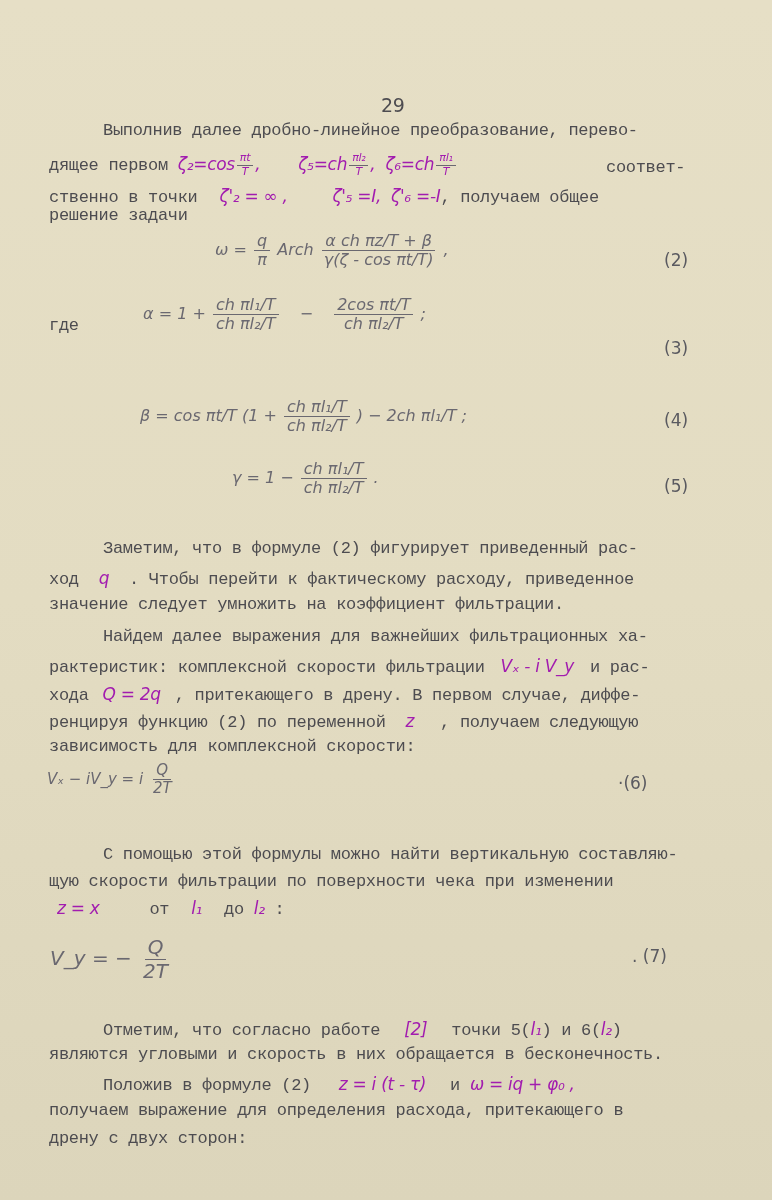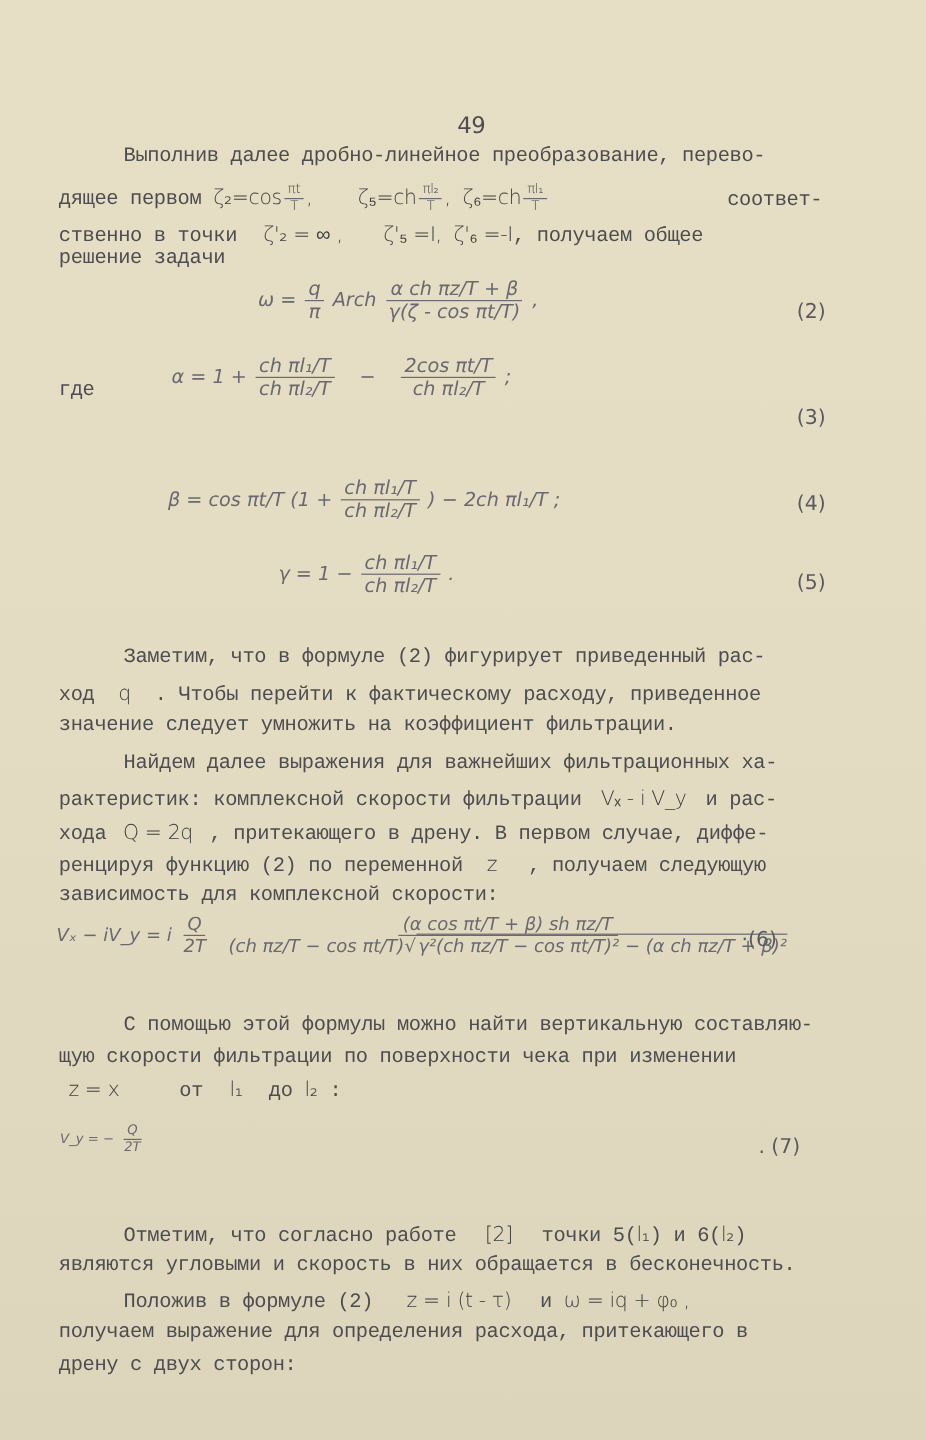--- a/index.html
+++ b/index.html
@@ -5,35 +5,35 @@
   html, body { margin:0; padding:0; }
   body {
     width:772px; height:1200px; overflow:hidden;
     background: linear-gradient(180deg, #e6dfc6 0%, #e3dcc2 50%, #dcd5bb 100%);
     font-family: "Liberation Mono", "DejaVu Sans Mono", monospace;
     color:#4a4a4c;
     position:relative;
   }
   .page { position:absolute; left:0; top:0; width:772px; height:1200px; }
   .tw { position:absolute; font-family:"Liberation Mono","DejaVu Sans Mono",monospace; font-size:17px; letter-spacing:-0.3px; white-space:nowrap; color:#4d4c50; }
-  .m { font-family:"DejaVu Sans", sans-serif; color:#404040; font-weight:300; }
+  .m { font-family:"DejaVu Sans", sans-serif; font-style:italic; color:#a21caf; font-weight:300; }
   .math { position:absolute; font-family:"DejaVu Sans", sans-serif; font-style:italic; color:#6a6870; font-size:16px; white-space:nowrap; }
   .frac { display:inline-flex; flex-direction:column; align-items:center; vertical-align:middle; margin:0 2px; }
   .frac > .num { border-bottom:1px solid #6a6870; padding:0 3px; line-height:1.15; }
   .frac > .den { padding:0 3px; line-height:1.15; }
   .sm { font-size:11px; }
   .eqno { position:absolute; font-family:"DejaVu Sans", sans-serif; font-size:17px; color:#5a5a60; }
   .sqrt { border-top:1px solid #6a6870; padding-left:2px; }
 </style>
 </head>
 <body>
 
 <div class="page">
 
-  <div class="tw" style="left:381px;top:94px;font-size:19px;font-family:'DejaVu Sans',sans-serif;">49</div>
+  <div class="tw" style="left:381px;top:94px;font-size:19px;font-family:'DejaVu Sans',sans-serif;">29</div>
 
   <div class="tw" style="left:103px;top:121px;">Выполнив далее дробно-линейное преобразование, перево-</div>
   <div class="tw" style="left:49px;top:152px;">
     <span>дящее первом</span>
     <span class="m"> <span>ζ₂=cos</span><span class="frac">
           <span class="num sm">πt</span>
           <span class="den sm">T</span>
         </span>,</span>
     <span class="m" style="margin-left:28px;"><span>ζ₅=ch</span><span class="frac">
           <span class="num sm">πl₂</span>
@@ -41,21 +41,21 @@
         </span>,</span>
     <span class="m"><span>ζ₆=ch</span><span class="frac">
           <span class="num sm">πl₁</span>
           <span class="den sm">T</span>
         </span></span>
   </div>
   <div class="tw" style="left:606px;top:158px;">соответ-</div>
   <div class="tw" style="left:49px;top:186px;">
     <span>ственно в точки</span>
     <span class="m" style="margin-left:12px;">ζ'₂ = ∞ ,</span>
-    <span class="m" style="margin-left:24px;">ζ'₅ =I,</span>
+    <span class="m" style="margin-left:35px;">ζ'₅ =I,</span>
     <span class="m" style="">ζ'₆ =-I</span><span>, получаем общее</span>
   </div>
   <div class="tw" style="left:49px;top:206px;">решение задачи</div>
 
   <div class="math" style="left:215px;top:232px;">
     <span>ω =</span>
     <span class="frac">
         <span class="num">q</span>
         <span class="den">π</span>
       </span>
@@ -129,38 +129,34 @@
     <span>, получаем следующую</span>
   </div>
   <div class="tw" style="left:49px;top:737px;">зависимость для комплексной скорости:</div>
 
   <div class="math" style="left:47px;top:762px;font-size:15px;">
     <span>Vₓ − iV_y = i</span>
     <span class="frac">
         <span class="num">Q</span>
         <span class="den">2T</span>
       </span>
-    <span class="frac" style="margin-left:6px;">
-      <span class="num" style="padding:0 4px;">(α cos πt/T + β) sh πz/T</span>
-      <span class="den"><span>(ch πz/T − cos πt/T)</span>√<span class="sqrt">γ²(ch πz/T − cos πt/T)² − (α ch πz/T + β)²</span></span>
-    </span>
   </div>
   <div class="eqno" style="left:618px;top:773px;">·(6)</div>
 
   <div class="tw" style="left:103px;top:845px;">С помощью этой формулы можно найти вертикальную составляю-</div>
   <div class="tw" style="left:49px;top:872px;">щую скорости фильтрации по поверхности чека при изменении</div>
   <div class="tw" style="left:57px;top:898px;">
     <span class="m">z = x</span>
     <span style="margin-left:40px;">от</span>
     <span class="m" style="margin:0 12px;">l₁</span>
     <span>до</span>
     <span class="m">l₂</span> :
   </div>
 
-  <div class="math" style="left:50px;top:936px;font-size:11px;">
+  <div class="math" style="left:50px;top:936px;font-size:20px;">
     <span>V_y = −</span>
     <span class="frac">
         <span class="num">Q</span>
         <span class="den">2T</span>
       </span>
   </div>
   <div class="eqno" style="left:632px;top:946px;">. (7)</div>
 
   <div class="tw" style="left:103px;top:1019px;">
     <span>Отметим, что согласно работе</span>

